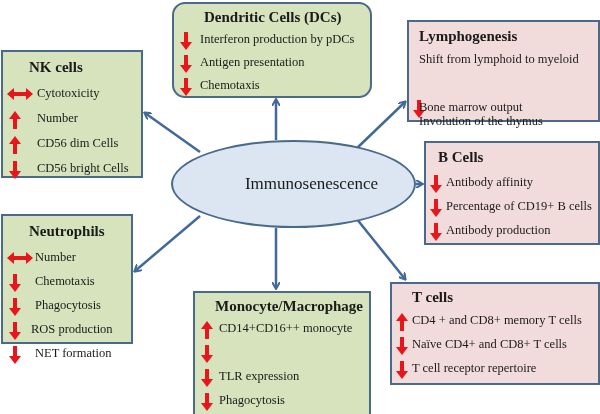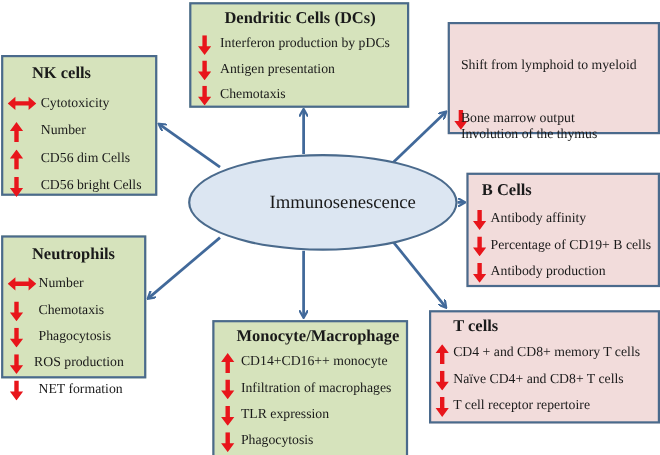--- a/index.html
+++ b/index.html
@@ -32,21 +32,21 @@
   <line x1="416" y1="184" x2="422" y2="184" stroke="#41699a" stroke-width="2.5" marker-end="url(#ah)"></line>
   <line x1="200" y1="216" x2="135" y2="271" stroke="#41699a" stroke-width="2.5" marker-end="url(#ah)"></line>
   <line x1="276" y1="228" x2="276" y2="288" stroke="#41699a" stroke-width="2.5" marker-end="url(#ah)"></line>
   <line x1="356" y1="218" x2="405" y2="279" stroke="#41699a" stroke-width="2.5" marker-end="url(#ah)"></line>
 </svg>
 
 <div class="ellipse">
   <span>Immunosenescence</span>
 </div>
 
-<div class="box green" id="dendritic" style="left:172px;top:2px;width:200px;height:96px;">
+<div class="box green" id="dendritic" style="left:172px;top:2px;width:200px;height:96px;border-radius:13px;">
     <div class="title" style="left: 30px; top: 4px;">Dendritic Cells (DCs)</div>
     <svg class="arr" viewBox="0 0 16 18" style="left: 4px; top: 28px;">
       <path d="M6,0 h4 v10 h4 l-6,8 l-6,-8 h4 z" fill="#e8151b"></path>
     </svg>
     <div class="item" style="left: 26px; top: 28px;">Interferon production by pDCs</div>
     <svg class="arr" viewBox="0 0 16 18" style="left: 4px; top: 51px;">
       <path d="M6,0 h4 v10 h4 l-6,8 l-6,-8 h4 z" fill="#e8151b"></path>
     </svg>
     <div class="item" style="left: 26px; top: 51px;">Antigen presentation</div>
     <svg class="arr" viewBox="0 0 16 18" style="left: 4px; top: 74px;">
@@ -67,28 +67,29 @@
     <svg class="arr" viewBox="0 0 16 18" style="left: 4px; top: 84px;">
       <path d="M6,18 h4 v-10 h4 l-6,-8 l-6,8 h4 z" fill="#e8151b"></path>
     </svg>
     <div class="item" style="left: 34px; top: 84px;">CD56 dim Cells</div>
     <svg class="arr" viewBox="0 0 16 18" style="left: 4px; top: 109px;">
       <path d="M6,0 h4 v10 h4 l-6,8 l-6,-8 h4 z" fill="#e8151b"></path>
     </svg>
     <div class="item" style="left: 34px; top: 109px;">CD56 bright Cells</div>
   </div>
 <div class="box pink" id="lympho" style="left:407px;top:20px;width:193px;height:102px;">
+    <div class="title" style="left: 10px; top: 5px;">Lymphogenesis</div>
     <div class="item" style="left: 10px; top: 30px;">Shift from lymphoid to myeloid</div>
     <div class="item" style="left: 10px; top: 44px; margin-top: 48px;">Involution of the thymus</div>
     <svg class="arr" viewBox="0 0 16 18" style="left: 2px; top: 78px;">
       <path d="M6,0 h4 v10 h4 l-6,8 l-6,-8 h4 z" fill="#e8151b"></path>
     </svg>
     <div class="item" style="left: 10px; top: 78px;">Bone marrow output</div>
   </div>
-<div class="box pink" id="bcells" style="left:424px;top:157px;width:176px;height:104px;">
+<div class="box pink" id="bcells" style="left:424px;top:141px;width:176px;height:104px;">
     <div class="title" style="left: 12px; top: 5px;">B Cells</div>
     <svg class="arr" viewBox="0 0 16 18" style="left: 2px; top: 32px;">
       <path d="M6,0 h4 v10 h4 l-6,8 l-6,-8 h4 z" fill="#e8151b"></path>
     </svg>
     <div class="item" style="left: 20px; top: 32px;">Antibody affinity</div>
     <svg class="arr" viewBox="0 0 16 18" style="left: 2px; top: 56px;">
       <path d="M6,0 h4 v10 h4 l-6,8 l-6,-8 h4 z" fill="#e8151b"></path>
     </svg>
     <div class="item" style="left: 20px; top: 56px;">Percentage of CD19+ B cells</div>
     <svg class="arr" viewBox="0 0 16 18" style="left: 2px; top: 80px;">
@@ -121,21 +122,20 @@
   </div>
 <div class="box green" id="mono" style="left:193px;top:291px;width:178px;height:130px;">
     <div class="title" style="left: 20px; top: 4px;">Monocyte/Macrophage</div>
     <svg class="arr" viewBox="0 0 16 18" style="left: 4px; top: 28px;">
       <path d="M6,18 h4 v-10 h4 l-6,-8 l-6,8 h4 z" fill="#e8151b"></path>
     </svg>
     <div class="item" style="left: 24px; top: 28px;">CD14+CD16++ monocyte</div>
     <svg class="arr" viewBox="0 0 16 18" style="left: 4px; top: 52px;">
       <path d="M6,0 h4 v10 h4 l-6,8 l-6,-8 h4 z" fill="#e8151b"></path>
     </svg>
-    <div class="item" style="left: 24px; top: 52px;">Infiltration of macrophages</div>
     <svg class="arr" viewBox="0 0 16 18" style="left: 4px; top: 76px;">
       <path d="M6,0 h4 v10 h4 l-6,8 l-6,-8 h4 z" fill="#e8151b"></path>
     </svg>
     <div class="item" style="left: 24px; top: 76px;">TLR expression</div>
     <svg class="arr" viewBox="0 0 16 18" style="left: 4px; top: 100px;">
       <path d="M6,0 h4 v10 h4 l-6,8 l-6,-8 h4 z" fill="#e8151b"></path>
     </svg>
     <div class="item" style="left: 24px; top: 100px;">Phagocytosis</div>
   </div>
 <div class="box pink" id="tcells" style="left:390px;top:282px;width:210px;height:103px;">

